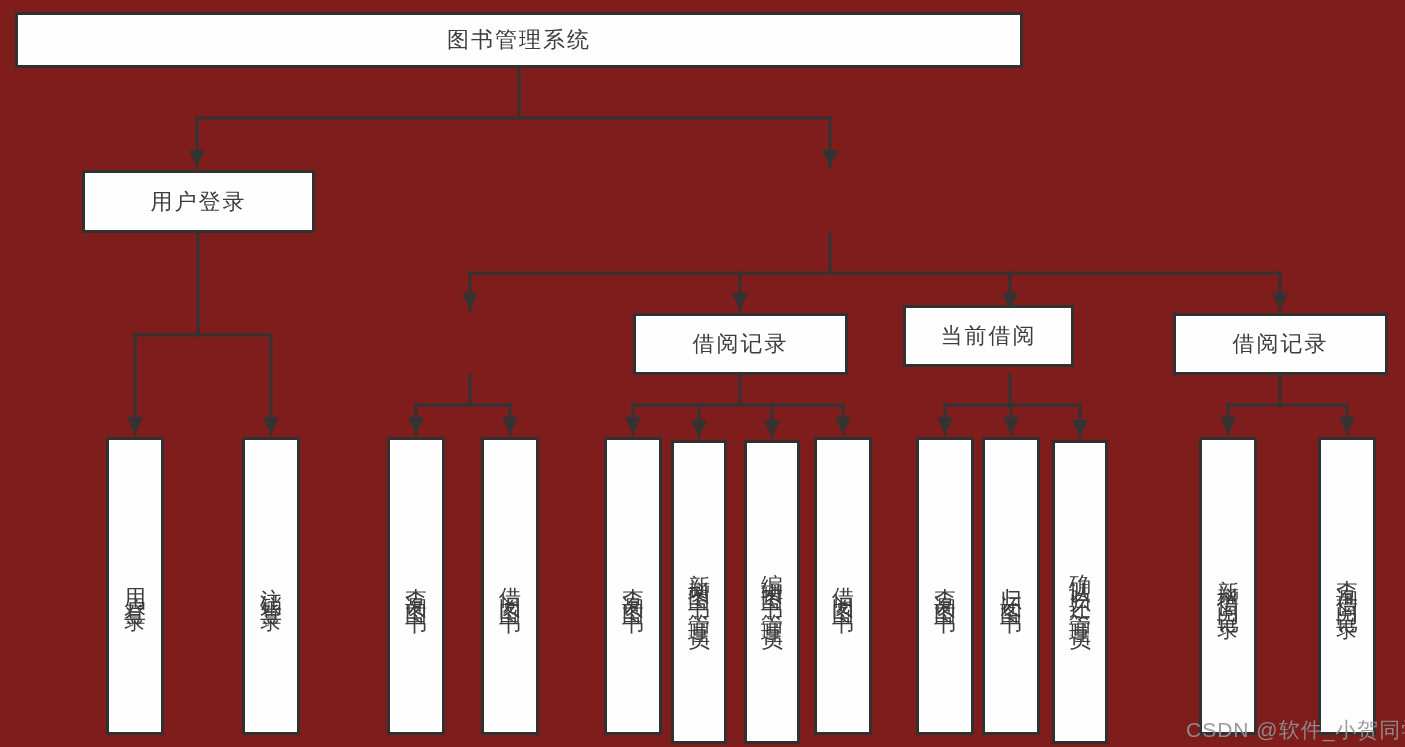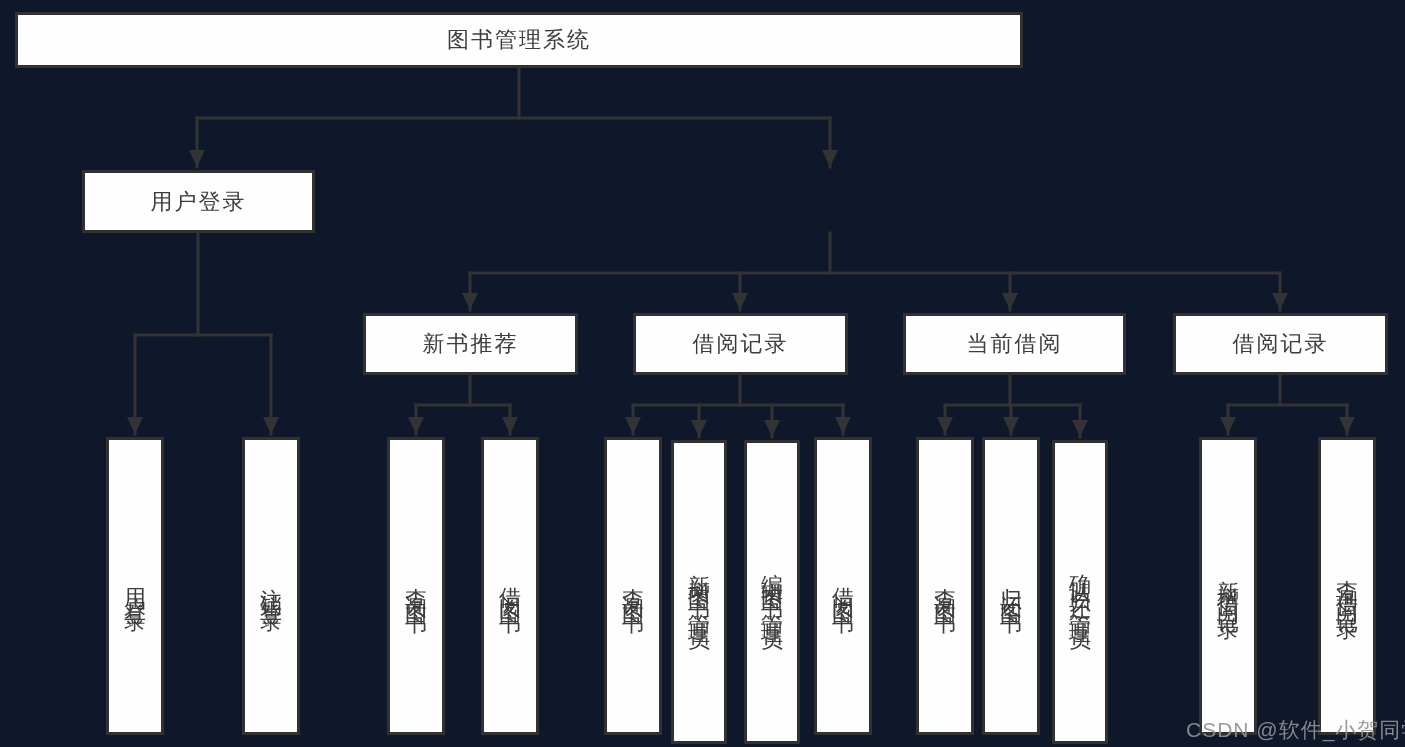--- a/index.html
+++ b/index.html
@@ -5,21 +5,21 @@
   html, body {
     margin: 0;
     padding: 0;
     background: #ffffff;
     font-family: "Liberation Sans", "DejaVu Sans", sans-serif;
   }
   #canvas {
     position: relative;
     width: 1405px;
     height: 747px;
-    background: #0f172a;
+    background: #7f1d1d;
     overflow: hidden;
   }
   #connectors {
     position: absolute;
     left: 0; top: 0;
     width: 1405px;
     height: 747px;
     z-index: 1;
   }
   .box {
@@ -111,27 +111,24 @@
   </svg>
 
   <div class="box" style="left:15px; top:12px; width:1008px; height:56px;">
     <span>图书管理系统</span>
   </div>
 
   <div class="box" style="left:82px; top:170px; width:233px; height:63px;">
     <span>用户登录</span>
   </div>
 
-  <div class="box" style="left:363px; top:313px; width:215px; height:62px;">
-    <span>新书推荐</span>
-  </div>
   <div class="box" style="left:633px; top:313px; width:215px; height:62px;">
     <span>借阅记录</span>
   </div>
-  <div class="box" style="left:903px; top:313px; width:223px; height:62px;">
+  <div class="box" style="left:903px; top:305px; width:171px; height:62px;">
     <span>当前借阅</span>
   </div>
   <div class="box" style="left:1173px; top:313px; width:215px; height:62px;">
     <span>借阅记录</span>
   </div>
 
   <div class="box vbox" style="left:106px; top:437px; width:58px; height:298px;">
     <span>用户登录</span>
   </div>
   <div class="box vbox" style="left:242px; top:437px; width:58px; height:298px;">

